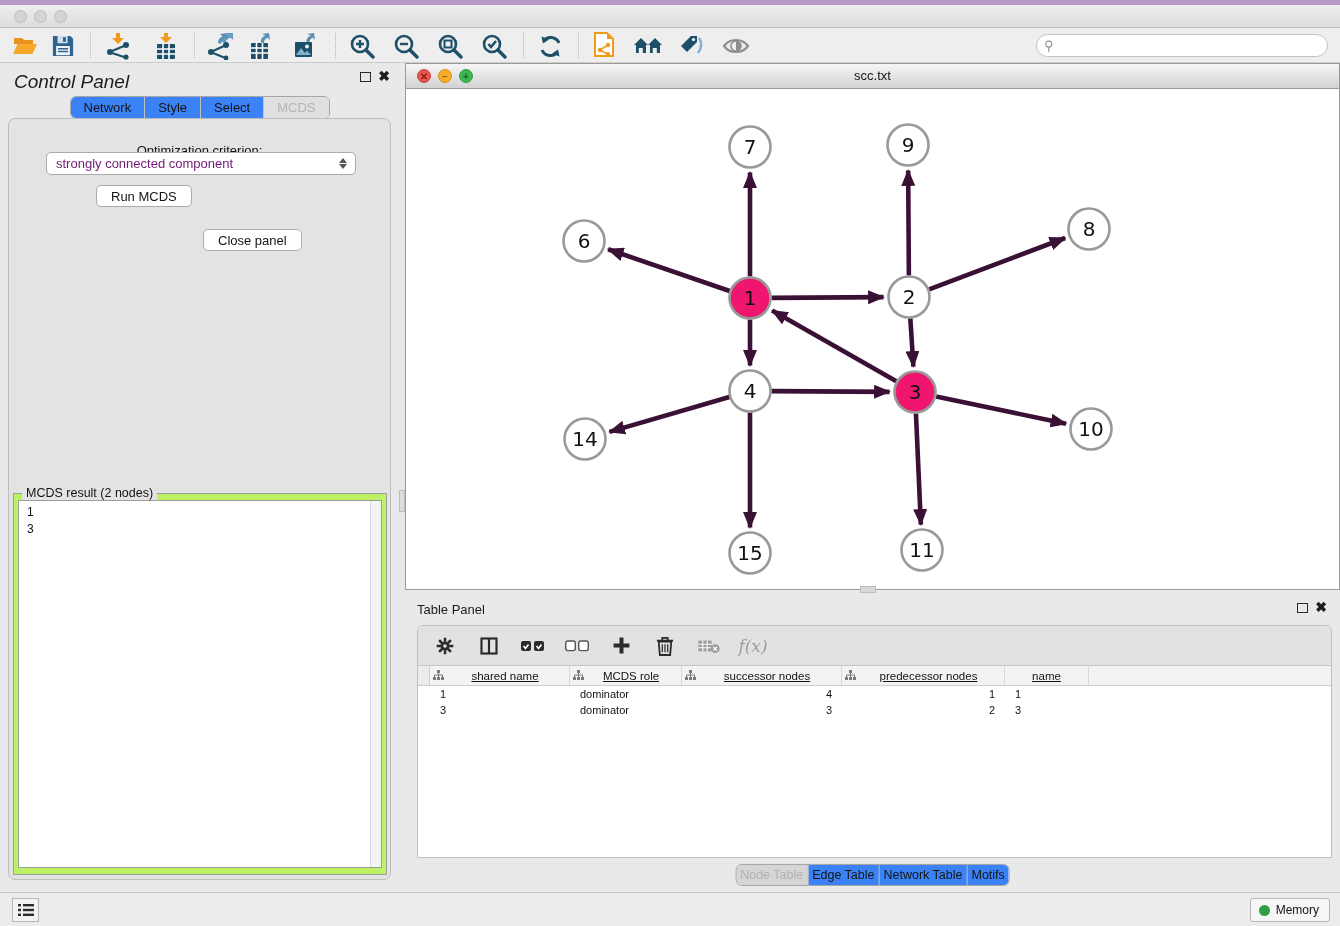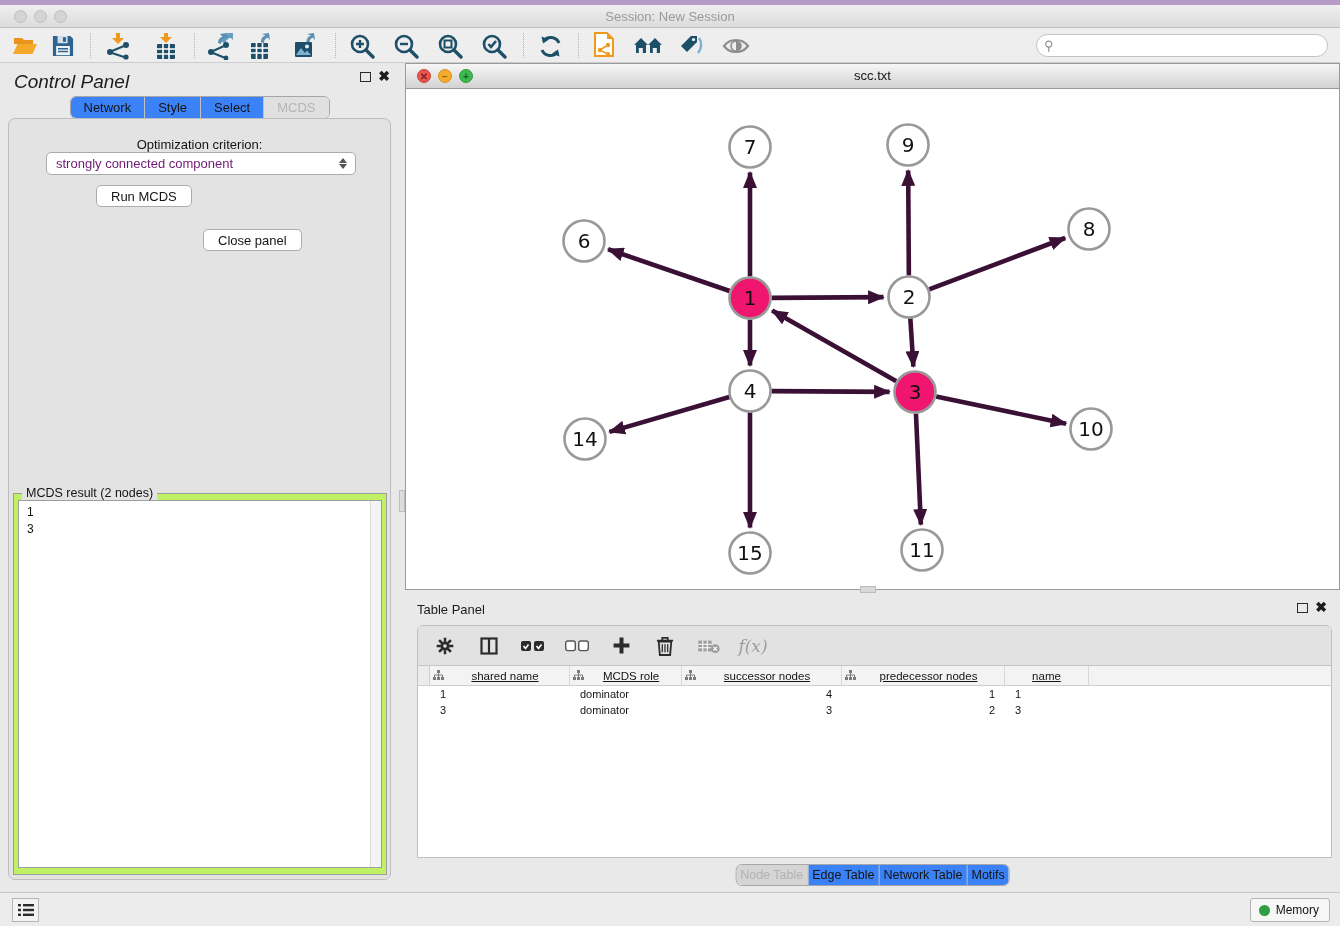--- a/index.html
+++ b/index.html
@@ -40,21 +40,21 @@
 
   .tabrow { display:flex; border:1px solid #a6a6a6; border-radius:6px; overflow:hidden; background:#fff; }
   .tabrow .tab { padding:3px 13px; font-size:13px; color:#141414; background:#3b82f6;
     border-right:1px solid #c3c3c3; white-space:nowrap; }
   .tabrow .tab:last-child { border-right:none; }
   .tabrow .tab.active { background:#e0e0e0; color:#b5b5b5; }
   #cp-tabs { position:absolute; left:50%; transform:translateX(-50%); top:33px; }
 
   #cp-box { position:absolute; left:8px; top:55px; width:383px; height:762px;
     background:#e3e3e3; border:1px solid #bdbdbd; border-radius:7px; }
-  #opt-label { position:absolute; left:0; width:100%; top:18px; text-align:center; font-size:13px; color:#141414; }
+  #opt-label { position:absolute; left:0; width:100%; top:24px; text-align:center; font-size:13px; color:#141414; }
   #criterion-select { position:absolute; left:37px; top:33px; width:310px; height:23px; background:#fff;
     border:1px solid #ababab; border-radius:5px; display:flex; align-items:center; }
   #criterion-select .val { flex:1; font-size:13px; color:#701a75; padding-left:9px; }
   #criterion-select .stepper { width:18px; display:flex; flex-direction:column; align-items:center; gap:1px; margin-right:3px;}
   .tri-up { width:0;height:0;border-left:4px solid transparent;border-right:4px solid transparent;border-bottom:5px solid #555; }
   .tri-dn { width:0;height:0;border-left:4px solid transparent;border-right:4px solid transparent;border-top:5px solid #555; }
   .cp-btn { position:absolute; top:66px; height:22px; background:#fff; border:1px solid #ababab;
     border-radius:5px; font-size:13px; color:#141414; font-family:"Liberation Sans",sans-serif; padding:0 14px; }
   #run-btn { left:87px; }
   #closepanel-btn { left:194px;margin-top:44px; }
@@ -133,21 +133,20 @@
 </head>
 <body>
 
 <div id="app">
 
   <div id="menubar-strip"></div>
   <div id="titlebar">
     <div class="tl-dot" style="left:14px"></div>
     <div class="tl-dot" style="left:34px"></div>
     <div class="tl-dot" style="left:54px"></div>
-    <div class="title">Session: New Session</div>
   </div>
 
   <div id="toolbar">
     <button class="tbtn" style="left:8px">
       <svg width="24" height="22" viewBox="0 0 24 22">
         <path fill="#e9921c" d="M1 3h8l2 2h9v4H1z"></path>
           <path fill="#f5a829" d="M0 19l4.5-10H24l-4.5 10z"></path>
       </svg>
     </button>
     <button class="tbtn" style="left:46px">

